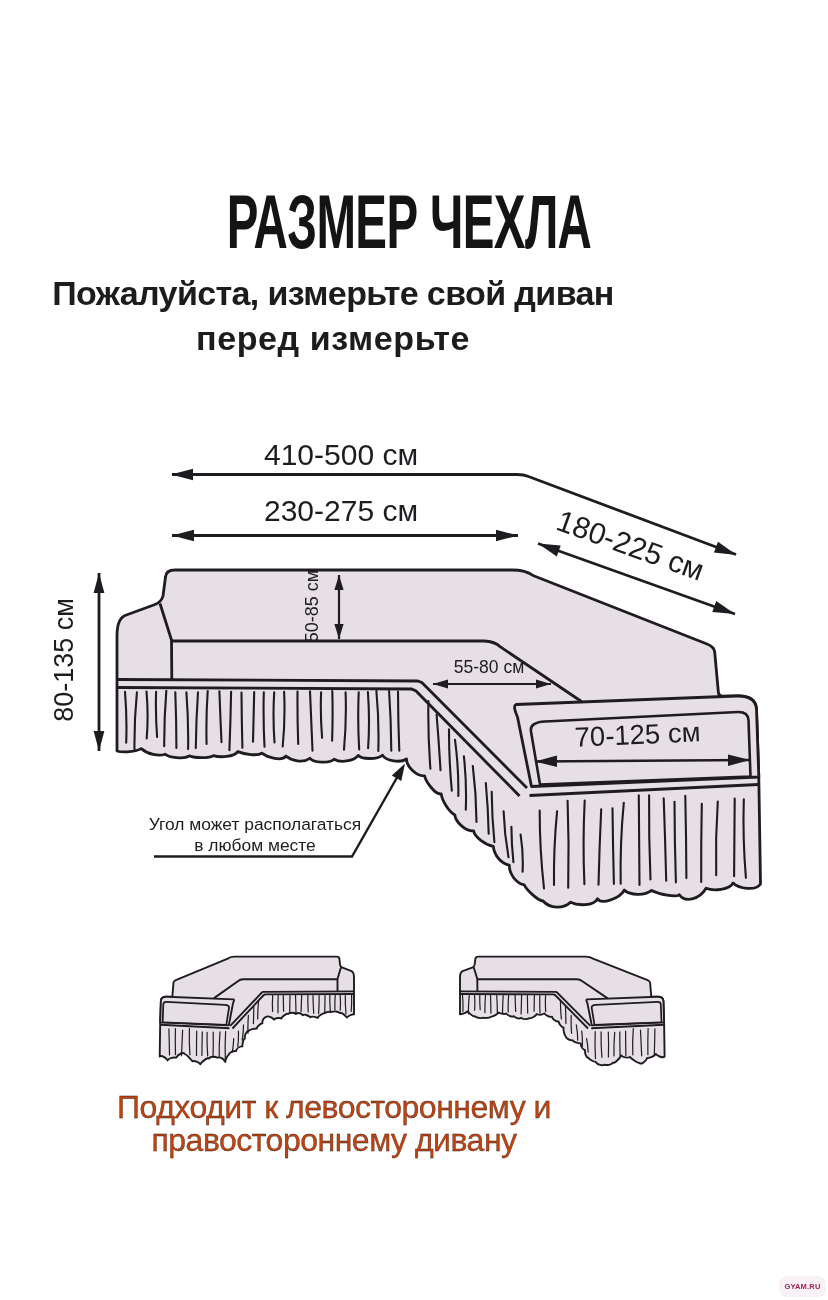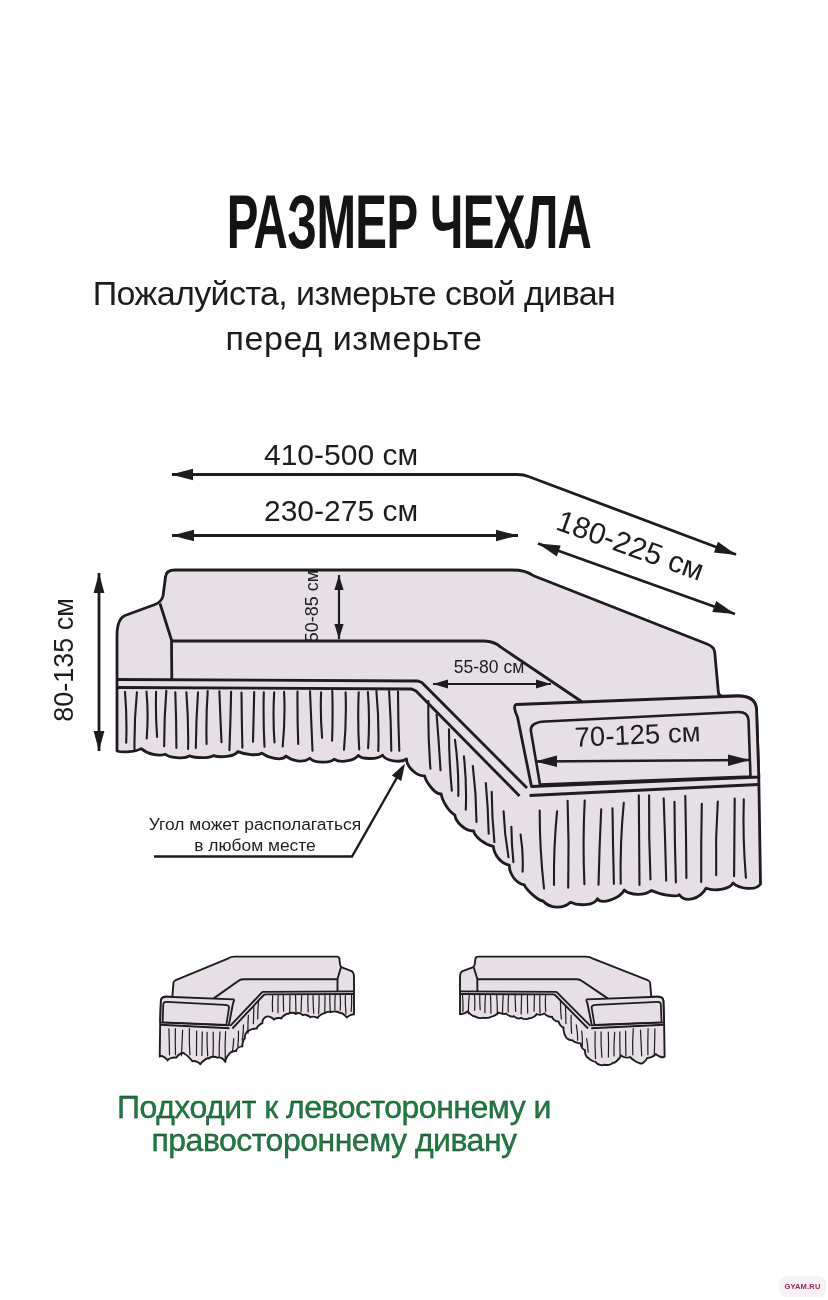--- a/index.html
+++ b/index.html
@@ -3,23 +3,23 @@
 <meta charset="utf-8">
 <title>Размер чехла</title>
 <style>
   html,body { margin:0; padding:0; background:#ffffff; }
   body { width:828px; height:1300px; position:relative; overflow:hidden;
          font-family:"Liberation Sans",sans-serif; }
   .title { position:absolute; left:0; top:178px; width:828px; text-align:center;
             font-weight:700; font-size:76px; letter-spacing:-1px; color:#141414;
             transform:translateX(-5px) scaleX(0.625); transform-origin:414px 0; white-space:nowrap; }
   .subtitle { position:absolute; left:0; top:271px; width:666px; text-align:center;
-               font-weight:400; font-size:34px; letter-spacing:-0.6px; line-height:45px; color:#1c1c1c;margin-left:21px; }
+               font-weight:700; font-size:34px; letter-spacing:-0.6px; line-height:45px; color:#1c1c1c; }
   .caption { position:absolute; left:0; top:1091px; width:668px; text-align:center;
-              font-weight:400; font-size:32px; letter-spacing:-0.5px; line-height:33px; -webkit-text-stroke:0.3px #252525; color:#15803d; }
+              font-weight:400; font-size:32px; letter-spacing:-0.5px; line-height:33px; -webkit-text-stroke:0.3px #252525; color:#c2410c; }
   .wm { position:absolute; right:2px; top:1276px; width:47px; height:21px;
          background:#f8f1f5; border-radius:8px; text-align:center;
          font-size:7.5px; font-weight:700; color:#a02355; line-height:21px; letter-spacing:0.2px; }
 </style>
 </head>
 <body>
 
 <div class="title">РАЗМЕР ЧЕХЛА</div>
 
 <div class="subtitle">Пожалуйста, измерьте свой диван<br><span style="letter-spacing:0.6px">перед измерьте</span></div>

